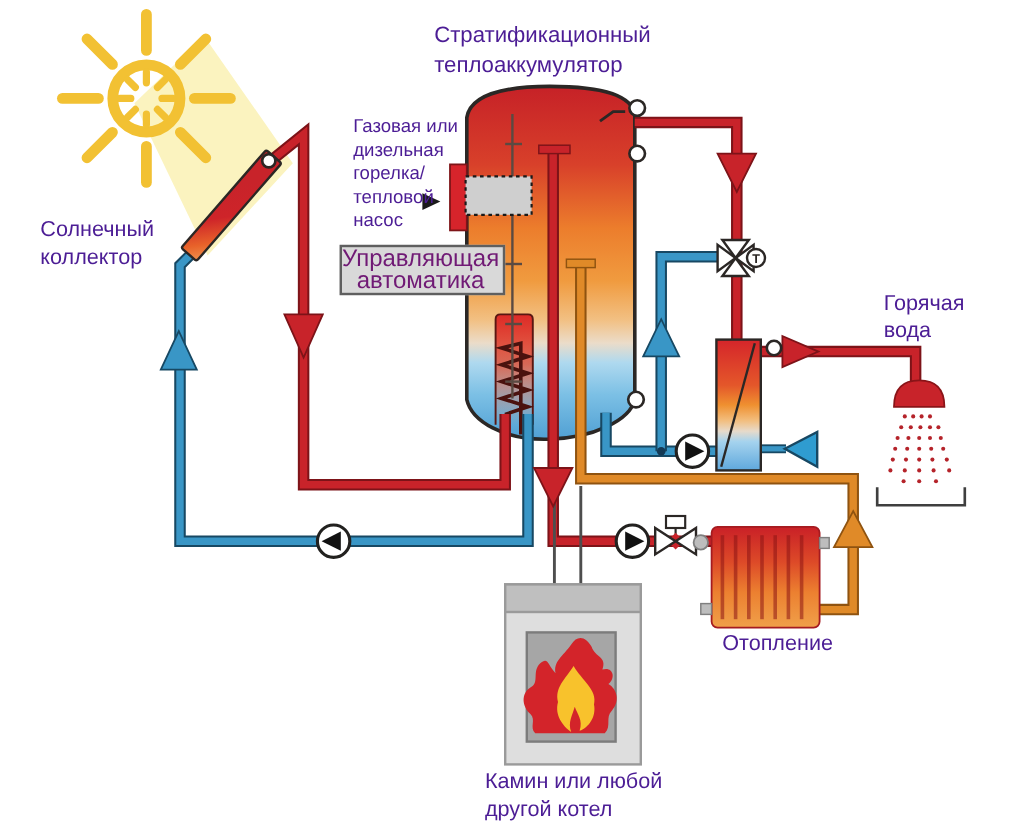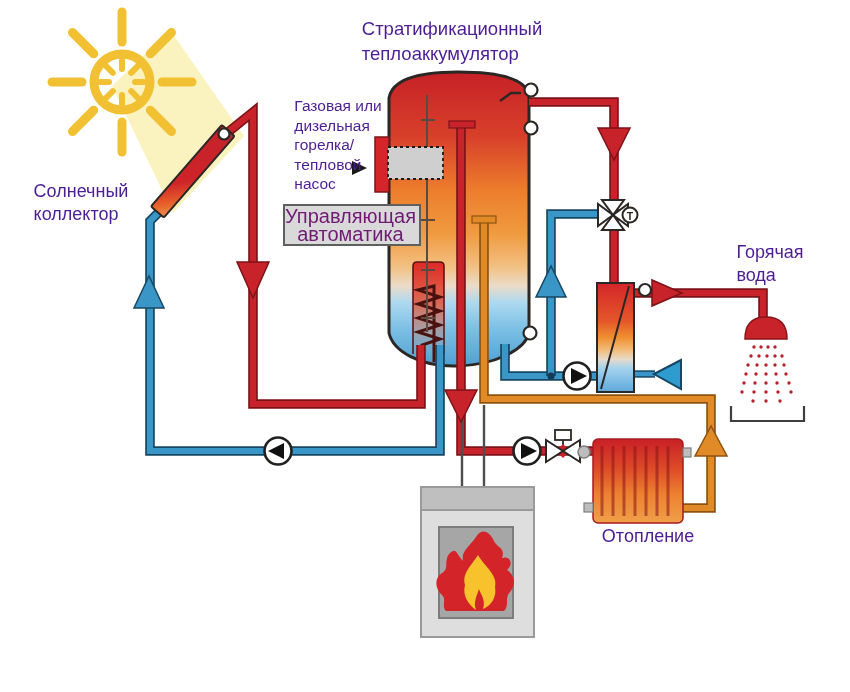--- a/index.html
+++ b/index.html
@@ -291,14 +291,16 @@
 </div>
 
 <div class="lbl lbl-std" style="left:81px;top:180px;">Солнечный
 коллектор</div>
 
 <div class="lbl lbl-std" style="left:770px;top:241px;">Горячая
 вода</div>
 
 <div class="lbl lbl-std" style="left:648px;top:525px;">Отопление</div>
 
+<div class="lbl lbl-std" style="left:478px;top:640px;">Камин или любой
+другой котел</div>
 
 </div>
 
 </body></html>

